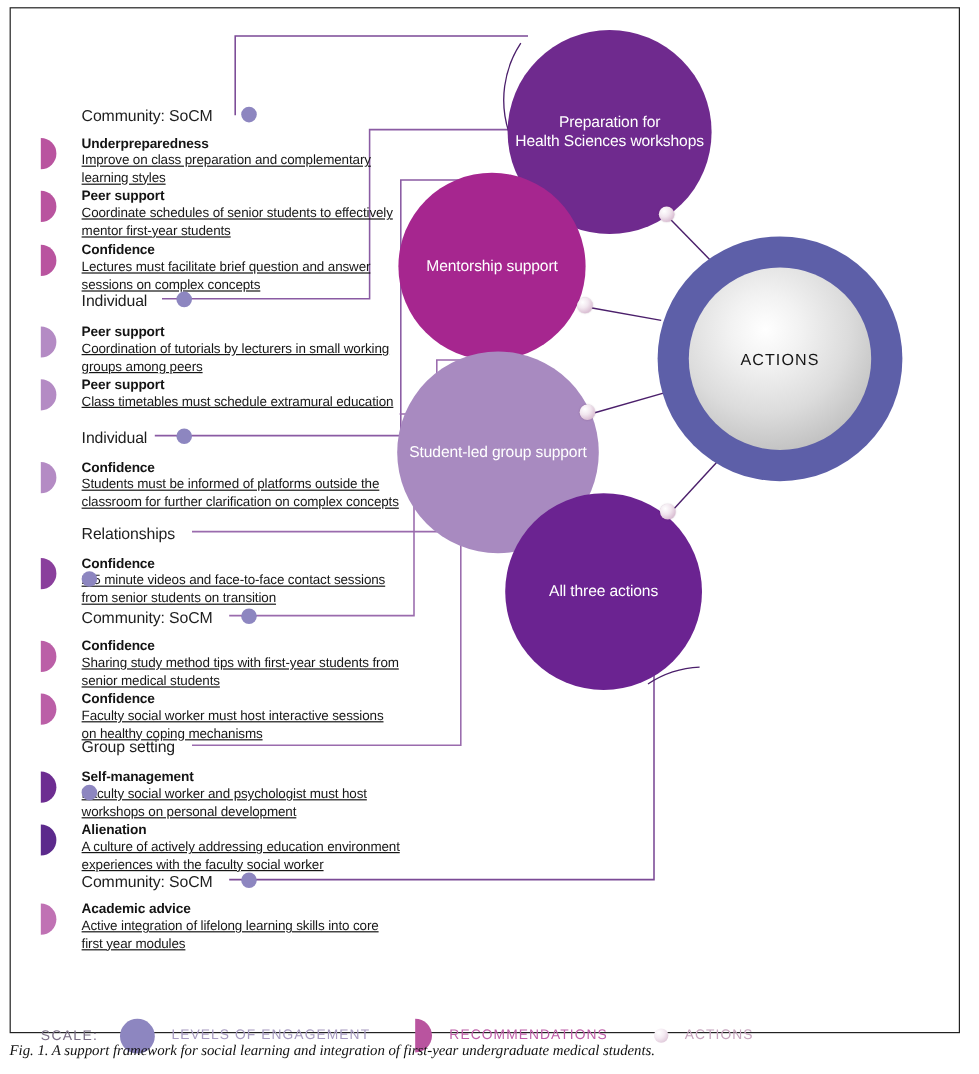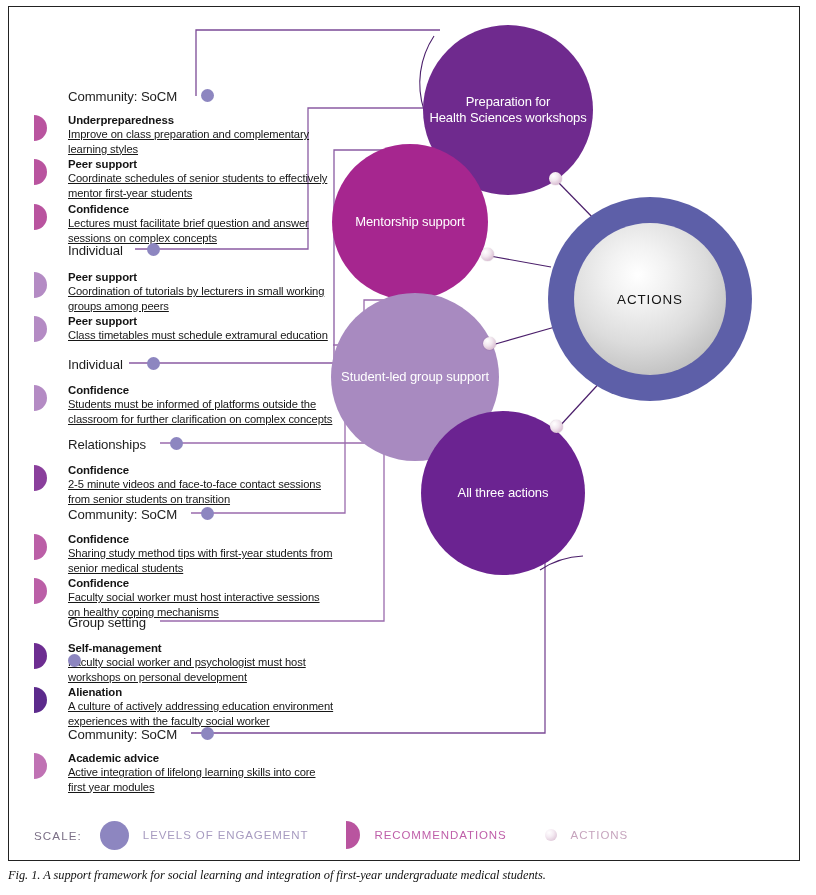--- a/index.html
+++ b/index.html
@@ -24,21 +24,21 @@
   .bubble span{font-size:13px;line-height:16.5px;letter-spacing:-0.1px;padding:0 6px;}
 
   #actions-ring{position:absolute;border-radius:50%;}
   #actions-core{position:absolute;border-radius:50%;display:flex;align-items:center;justify-content:center;}
   #actions-core span{font-size:13.4px;color:#151515;letter-spacing:0.9px;}
 
   .anode{position:absolute;width:13px;height:13px;border-radius:50%;
      background:radial-gradient(circle at 34% 30%,#ffffff 0%,#f2e7ef 38%,#d9bdd2 75%,#c09cba 100%);
      box-shadow:0 0 1px rgba(90,40,80,.5);}
 
-  #legend{position:absolute;left:34px;top:818px;width:740px;height:34px;display:flex;align-items:center;}
+  #legend{position:absolute;left:34px;top:846px;width:740px;height:34px;display:flex;align-items:center;}
   #legend .lgtitle{font-size:11.6px;color:#7b6f86;letter-spacing:1.1px;margin-right:18px;}
   .lgitem{display:flex;align-items:center;margin-right:38px;}
   .lgitem .lgtext{font-size:11.5px;letter-spacing:0.9px;margin-left:14px;}
   #lg-half{width:14px;height:28px;border-top-right-radius:14px;border-bottom-right-radius:14px;background:#b9549f;}
   #lg-circ{width:29px;height:29px;border-radius:50%;background:#8d86c0;}
   #lg-act{width:12px;height:12px;border-radius:50%;
      background:radial-gradient(circle at 34% 30%,#ffffff 0%,#f4eaf2 40%,#e0c9da 78%,#cdb0c6 100%);}
 
   #caption{position:absolute;left:8px;top:868px;width:780px;font-family:"Liberation Serif",serif;
      font-style:italic;font-size:12.4px;color:#111;letter-spacing:-0.05px;}
@@ -199,21 +199,21 @@
         <div class="lvldot"></div>
       </div>
       <div class="lvl" style="top: 243px;">
         <div class="lvllabel">Individual</div>
         <div class="lvldot"></div>
       </div>
       <div class="lvl" style="top: 357px;">
         <div class="lvllabel">Individual</div>
         <div class="lvldot"></div>
       </div>
-      <div class="lvl" style="top: 437px;">
+      <div class="lvl" style="top: 437px; flex-direction: column;">
         <div class="lvllabel">Relationships</div>
         <div class="lvldot"></div>
       </div>
       <div class="lvl" style="top: 507px;">
         <div class="lvllabel">Community: SoCM</div>
         <div class="lvldot"></div>
       </div>
       <div class="lvl" style="top: 615px; flex-direction: column;">
         <div class="lvllabel">Group setting</div>
         <div class="lvldot"></div>

